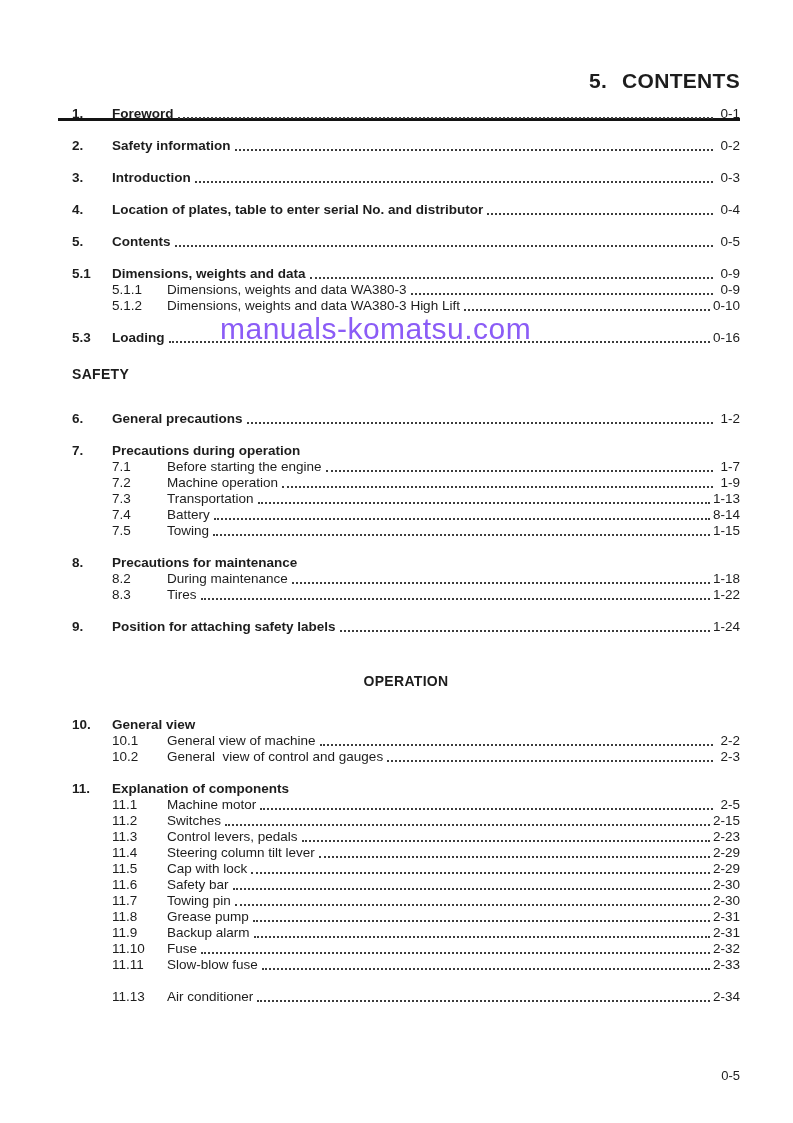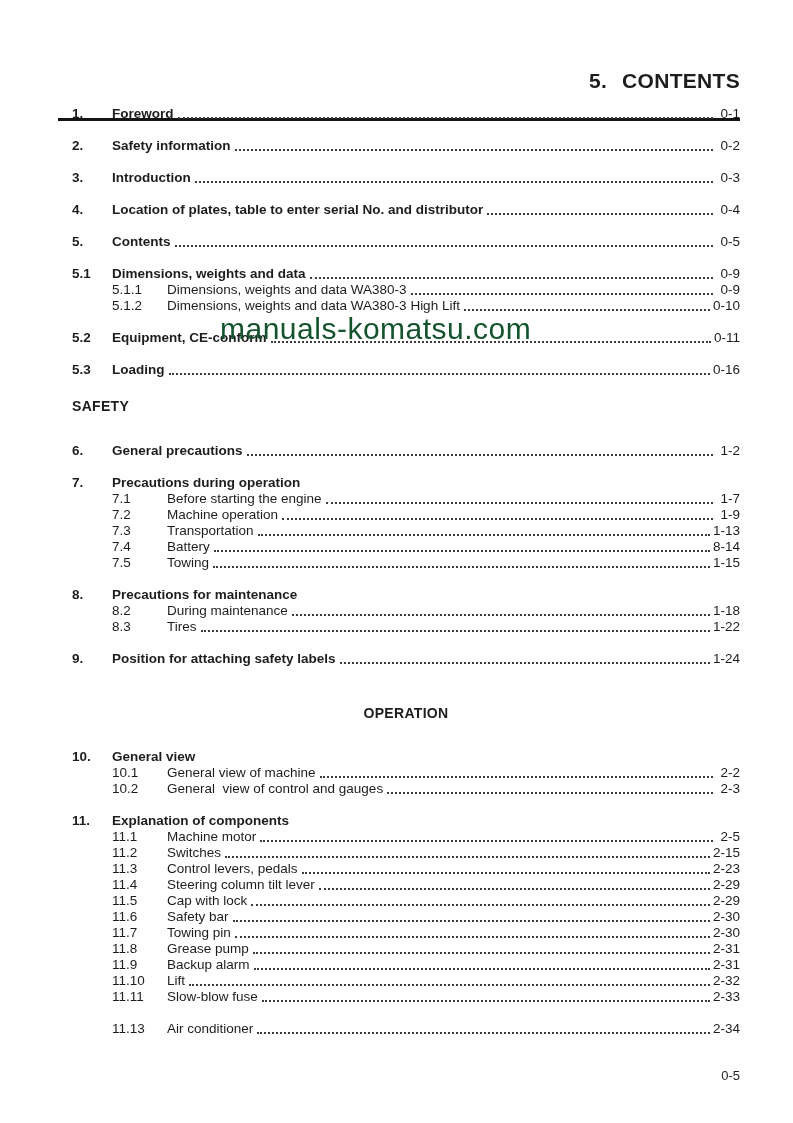--- a/index.html
+++ b/index.html
@@ -86,21 +86,21 @@
   .section-heading.h1 { margin: 17px 0 26px 0; }   
   .section-heading.h2 { margin: 35px 0 25px 0; text-align: center; }   
 
   
   .watermark {
     position: absolute;
     left: 220px;
     top: 312px;
     font-size: 30px;
     font-weight: normal;
-    color: #14532d;
+    color: #8b5cf6;
     letter-spacing: 0.5px;
     white-space: nowrap;
     z-index: 5;
     pointer-events: none;
   }
 
   
   .footer {
     position: absolute;
     right: 53px;
@@ -166,26 +166,20 @@
         <span class="leader"></span>
         <span class="pg">0-9</span>
       </div>
       <div class="row lvl2">
         <span class="num">5.1.2</span>
         <span class="title">Dimensions, weights and data WA380-3 High Lift</span>
         <span class="leader"></span>
         <span class="pg">0-10</span>
       </div>
       <div class="row lvl1">
-        <span class="num">5.2</span>
-        <span class="title">Equipment, CE-conform</span>
-        <span class="leader"></span>
-        <span class="pg">0-11</span>
-      </div>
-      <div class="row lvl1">
         <span class="num">5.3</span>
         <span class="title">Loading</span>
         <span class="leader"></span>
         <span class="pg">0-16</span>
       </div>
       <h2 class="section-heading h1">SAFETY</h2>
       <div class="row lvl1">
         <span class="num">6.</span>
         <span class="title">General precautions</span>
         <span class="leader"></span>
@@ -317,21 +311,21 @@
         <span class="pg">2-31</span>
       </div>
       <div class="row lvl2">
         <span class="num">11.9</span>
         <span class="title">Backup alarm</span>
         <span class="leader"></span>
         <span class="pg">2-31</span>
       </div>
       <div class="row lvl2">
         <span class="num">11.10</span>
-        <span class="title">Lift</span>
+        <span class="title">Fuse</span>
         <span class="leader"></span>
         <span class="pg">2-32</span>
       </div>
       <div class="row lvl2">
         <span class="num">11.11</span>
         <span class="title">Slow-blow fuse</span>
         <span class="leader"></span>
         <span class="pg">2-33</span>
       </div>
       <div class="row lvl2 xgap">

